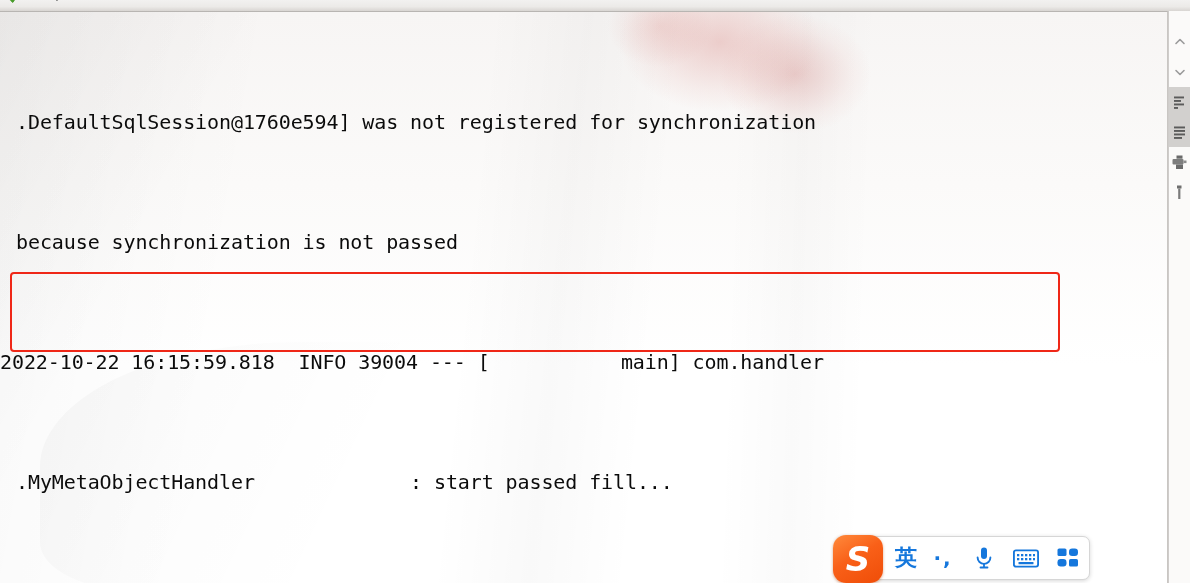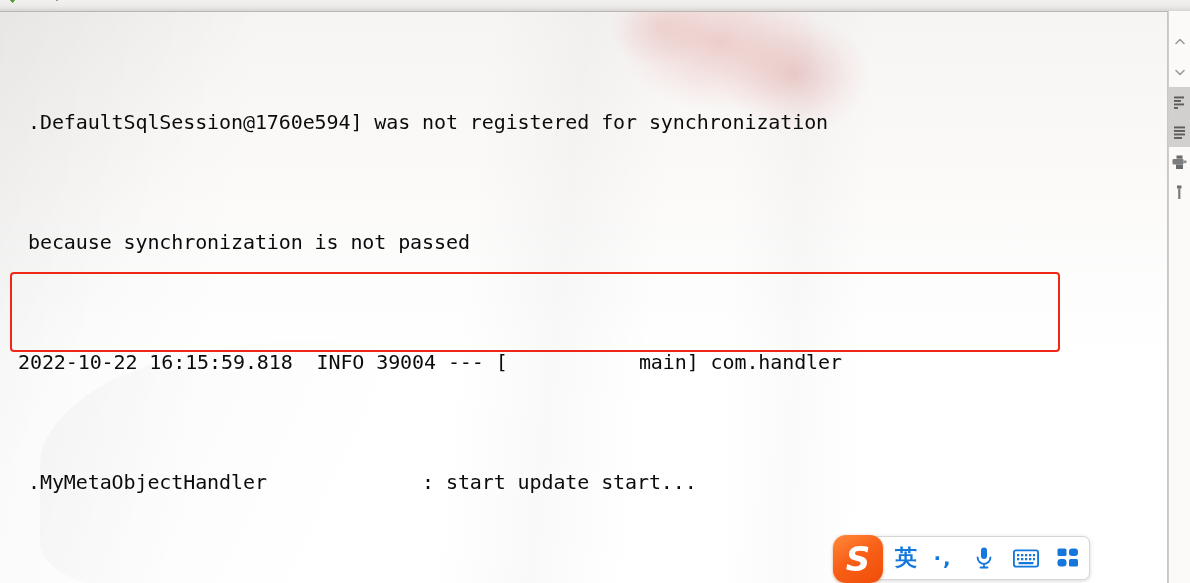--- a/index.html
+++ b/index.html
@@ -95,25 +95,24 @@
     position: relative;
     padding: 10px 0 0 0;
     font-size: 20px;
     line-height: 40px;
     color: #0b0b0b;
     letter-spacing: -0.1px;
     white-space: pre;
   }
   .log-line {
     height: 40px;
-    padding-left: 18px;
     box-sizing: border-box;
     white-space: pre;
   }
-  .log-line.cont { padding-left: 28px; }
+  .log-line.cont { padding-left: 16px; }
 
   
   #sql-highlight {
     position: absolute;
     left: 10px;
     top: 260px;
     width: 1050px;
     height: 80px;
     border: 2px solid #ef2717;
     border-radius: 4px;
@@ -217,21 +216,21 @@
   </div>
 </div>
 
 <div id="console-panel">
   <div id="watermark"></div>
 
   <div id="log">
     <div class="log-line cont">.DefaultSqlSession@1760e594] was not registered for synchronization</div>
     <div class="log-line cont">because synchronization is not passed</div>
     <div class="log-line">2022-10-22 16:15:59.818  INFO 39004 --- [           main] com.handler</div>
-    <div class="log-line cont">.MyMetaObjectHandler             : start update start...</div>
+    <div class="log-line cont">.MyMetaObjectHandler             : start passed fill...</div>
     <div class="log-line">JDBC Connection [HikariProxyConnection@168658781 wrapping com.mysql.cj</div>
     
     
     
     
     
     
     
     
     

